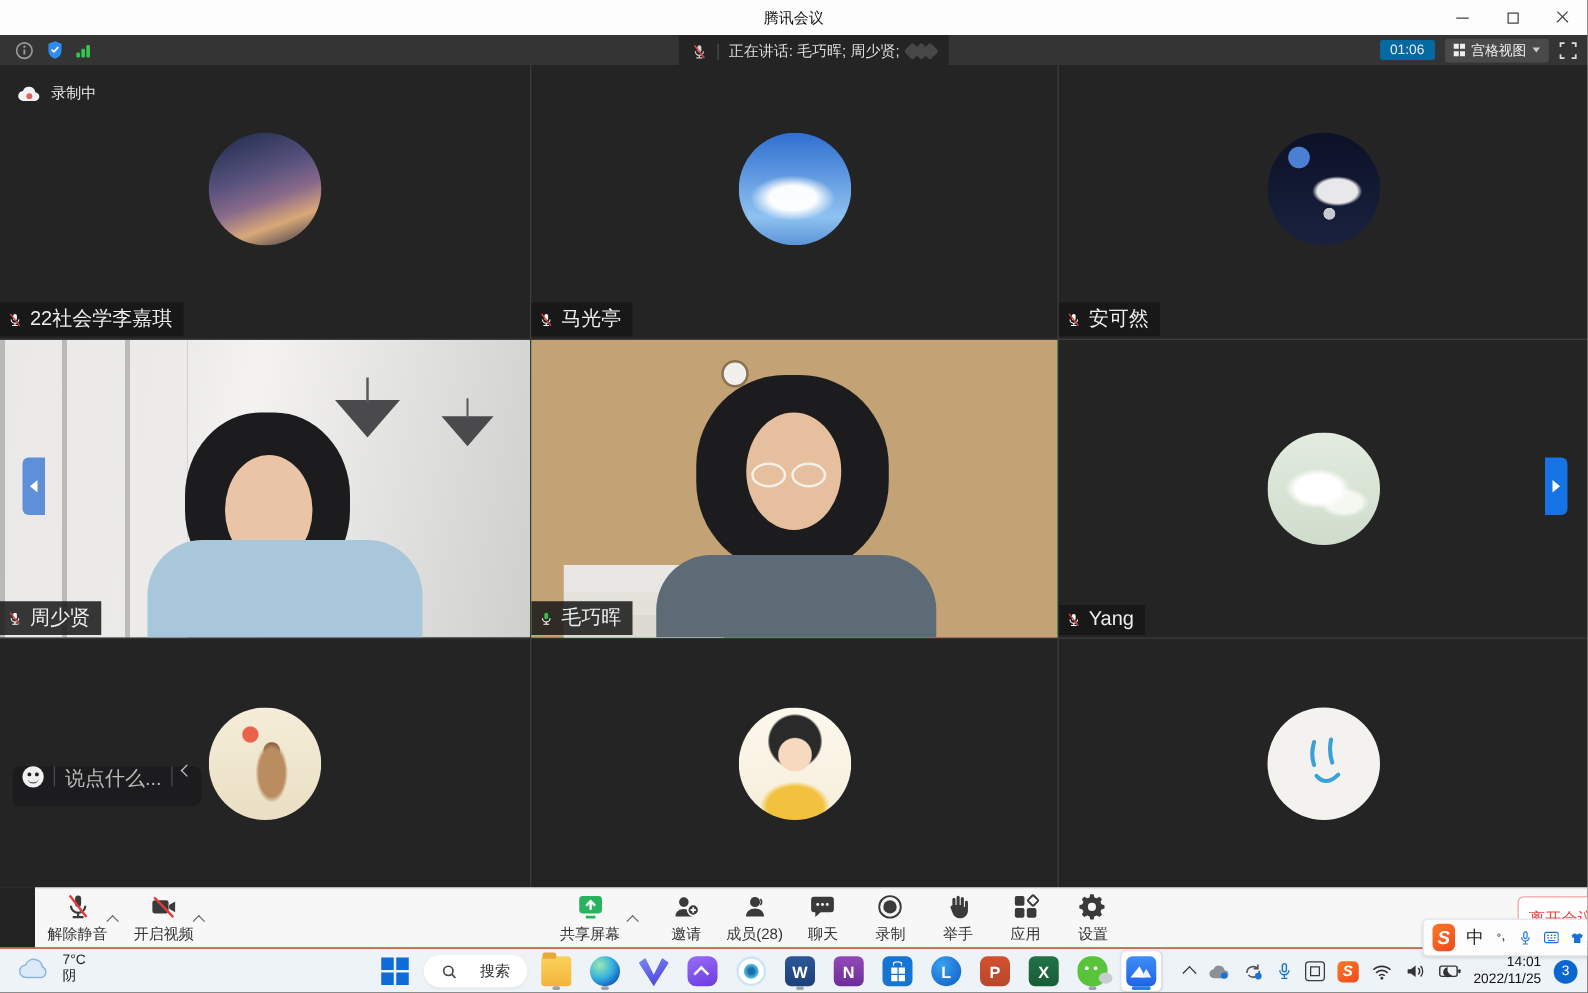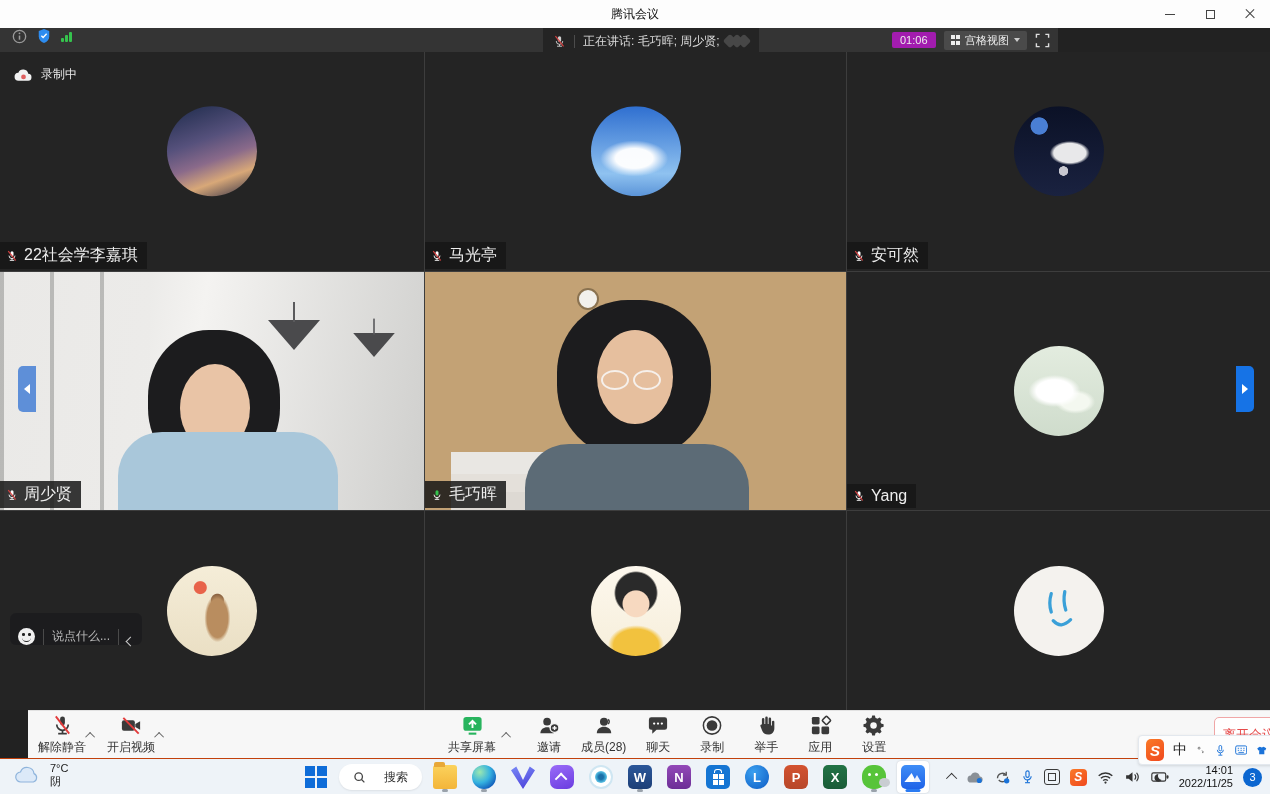--- a/index.html
+++ b/index.html
@@ -12,31 +12,31 @@
   .titlebar .title { font-size:12px; color:#111; }
   .win-controls { position:absolute; right:0; top:0; height:28px; display:flex; }
   .win-btn { width:40px; height:28px; display:flex; align-items:center; justify-content:center; cursor:default; }
   .glyph-min { width:10px; height:1px; background:#444; }
   .glyph-restore { width:9px; height:9px; border:1px solid #444; }
   .glyph-close { position:relative; width:10px; height:10px; }
   .glyph-close::before,.glyph-close::after { content:""; position:absolute; left:-1px; top:4px; width:12px; height:1.4px; background:#444; }
   .glyph-close::before { transform:rotate(45deg);} .glyph-close::after { transform:rotate(-45deg);}
 
   
-  .meetbar { position:absolute; top:28px; left:0; width:1058px; height:24px; background:#343434; display:flex; align-items:flex-start; }
+  .meetbar { position:absolute; top:28px; left:0; width:1270px; height:24px; background:#343434; display:flex; align-items:center; }
   .meetbar-left { display:flex; align-items:center; gap:10px; padding-left:12px; }
   .sigbars { display:flex; align-items:flex-end; gap:1.5px; height:11px; }
   .sigbars i { width:2.5px; background:#35c24d; border-radius:1px; }
   .sigbars i:nth-child(1){height:4px;} .sigbars i:nth-child(2){height:7px;} .sigbars i:nth-child(3){height:10px;}
   .speakbox { position:absolute; left:543px; top:0; height:26px; min-width:215px; background:#242424; display:flex; align-items:center; gap:8px; padding:0 10px; color:#ddd; font-size:12px; }
   .speakbox .divider { width:1px; height:13px; background:#4c4c4c; }
   .wm-diamonds { display:flex; opacity:.35; }
   .wm-diamonds i { width:10px; height:10px; background:#8a8a8a; transform:rotate(45deg); margin-left:-3px; border-radius:2px; }
   .meetbar-right { position:absolute; right:8px; top:0; height:24px; display:flex; align-items:center; gap:8px; }
-  .durbox { background:#a21caf; color:#eee; font-size:11px; padding:2px 8px; border-radius:2px; }
+  .durbox { background:#0369a1; color:#eee; font-size:11px; padding:2px 8px; border-radius:2px; }
   .viewbtn { background:#4a4a4a; color:#eee; font-size:11px; padding:2px 7px; border-radius:2px; display:flex; align-items:center; gap:5px; }
   .gridglyph { display:grid; grid-template-columns:4px 4px; grid-template-rows:4px 4px; gap:1.5px; }
   .gridglyph i { background:#eee; }
   .caret-down { width:0; height:0; border-left:3.5px solid transparent; border-right:3.5px solid transparent; border-top:4px solid #ccc; }
 
   
   .grid { position:absolute; top:52px; left:0; width:1270px; height:658px; display:grid; grid-template-columns:424px 421px 423px; grid-template-rows:219px 238px 199px; gap:1px; background:#3d3d3d; }
   .cell { position:relative; background:#242424; overflow:hidden; }
   .cell.speaking { outline:1px solid #28b45e; outline-offset:-1px; box-shadow:inset 0 -2px 0 #28b45e; }
   .avatar { position:absolute; left:50%; top:50%; width:90px; height:90px; border-radius:50%; transform:translate(-50%,-50%); }
@@ -73,21 +73,21 @@
   .glasses { position:absolute; left:176px; top:98px; display:flex; gap:4px; }
   .glasses i { width:28px; height:20px; border:2px solid rgba(248,248,248,.85); border-radius:50%; }
   .p2 .body { left:100px; width:224px; height:66px; background:#5c6b76; }
 
   .page-arrow { position:absolute; top:366px; width:18px; height:46px; display:flex; align-items:center; justify-content:center; z-index:7; cursor:pointer; }
   .page-arrow.left { left:18px; background:#5e8fd8; border-radius:5px 0 0 5px; }
   .page-arrow.right { right:16px; background:#1673e6; border-radius:0 5px 5px 0; }
   .tri-left { width:0;height:0;border-top:5px solid transparent;border-bottom:5px solid transparent;border-right:6px solid #fff; }
   .tri-right { width:0;height:0;border-top:5px solid transparent;border-bottom:5px solid transparent;border-left:6px solid #fff; }
 
-  .chat-pill { position:absolute; left:10px; top:613px; height:32px; background:rgba(28,28,30,.92); border-radius:6px; display:flex; align-items:flex-end; padding:0 8px; gap:8px; z-index:7; color:#b9b9b9; font-size:12px; }
+  .chat-pill { position:absolute; left:10px; top:613px; height:32px; background:rgba(28,28,30,.92); border-radius:6px; display:flex; align-items:flex-start; padding:0 8px; gap:8px; z-index:7; color:#b9b9b9; font-size:16px; }
   .chat-pill .sep { width:1px; height:16px; background:#4a4a4a; }
   .smiley { width:17px; height:17px; border-radius:50%; background:#f0f0f0; position:relative; }
   .smiley::before { content:""; position:absolute; left:4px; top:5px; width:2.6px; height:2.6px; background:#222; border-radius:50%; box-shadow:6px 0 0 #222; }
   .smiley::after { content:""; position:absolute; left:4px; top:9px; width:9px; height:4px; border-bottom:1.8px solid #222; border-radius:0 0 8px 8px; }
   .chev-left { width:7px; height:7px; border-left:1.8px solid #ccc; border-bottom:1.8px solid #ccc; transform:rotate(45deg); }
 
   
   .toolbar { position:absolute; top:710px; left:0; width:1270px; height:48px; background:#f7f7f7; border-top:1px solid #e2e2e2;margin-left:28px; }
   .tool-item { display:flex; flex-direction:column; align-items:center; justify-content:center; gap:2px; min-width:48px; padding:0 2px; cursor:pointer; }
   .tool-item span.lbl { font-size:12px; color:#333; white-space:nowrap; }

